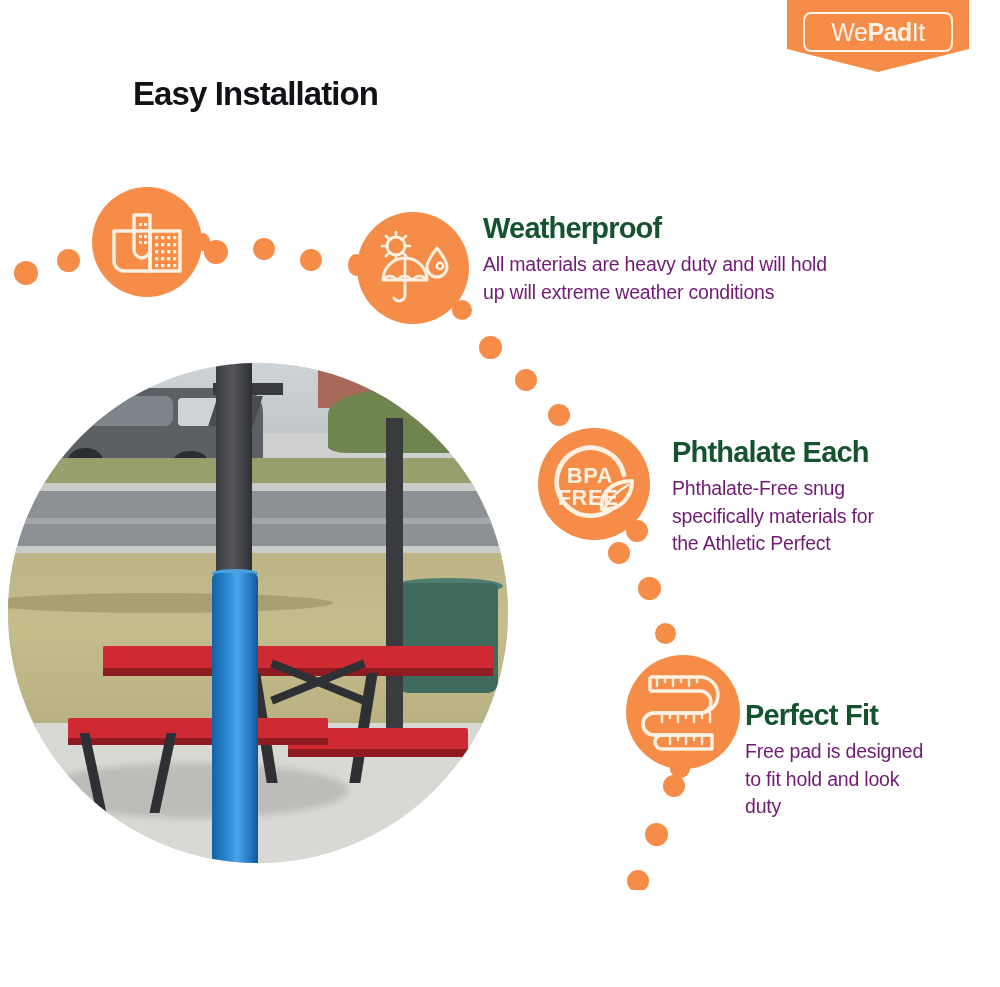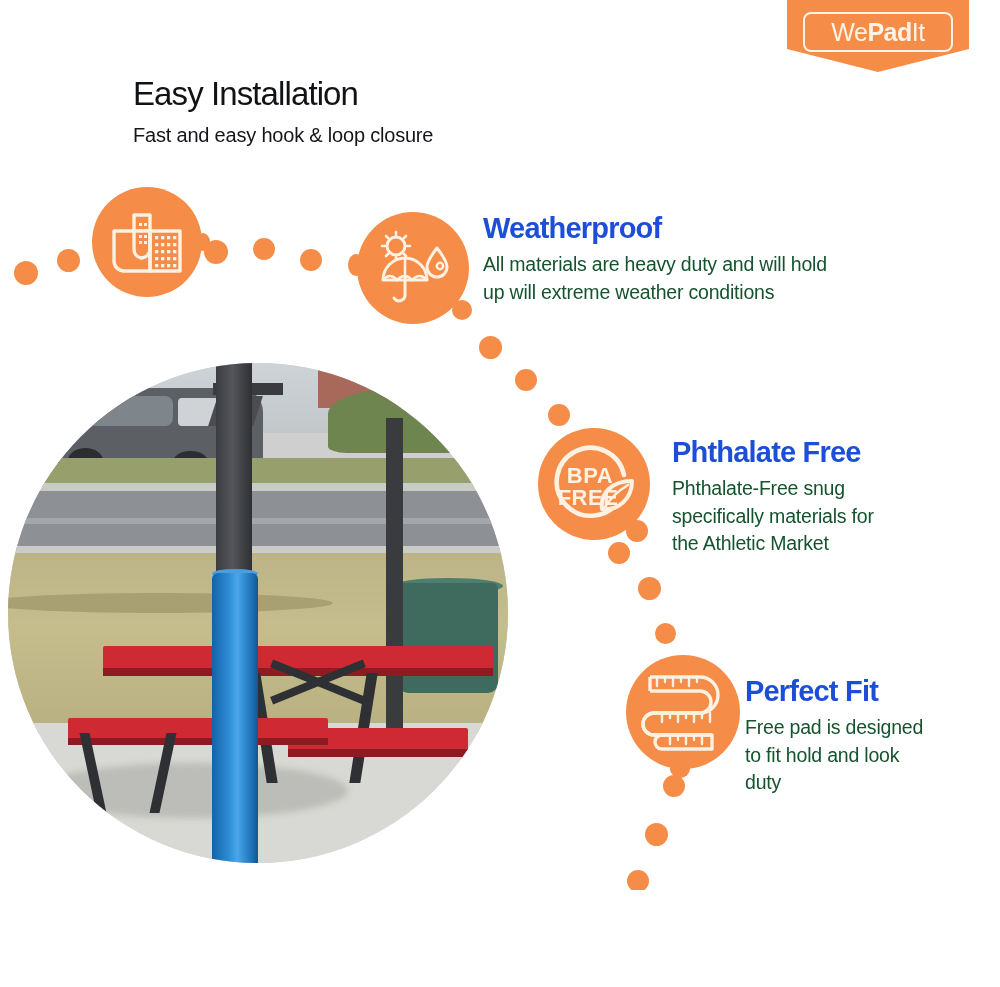--- a/index.html
+++ b/index.html
@@ -29,41 +29,41 @@
   }
   .logo-text{
     font-size:25px;letter-spacing:-0.5px;color:#FDF3E7;
     font-weight:400;line-height:1;white-space:nowrap;
   }
   .logo-text b{font-weight:800;}
 
   
   .head-block{position:absolute;left:133px;top:76px;width:560px;}
   .head-title{
-    font-size:33px;font-weight:400;color:#111216;letter-spacing:-0.9px;
+    font-size:33px;font-weight:700;color:#111216;letter-spacing:-0.9px;
     line-height:1.12;margin:0;
   }
   .head-sub{
     font-size:20px;font-weight:400;color:#15161a;letter-spacing:-0.2px;
     line-height:1.3;margin:9px 0 0 0;
   }
 
   
   .feat-title{
-    font-size:29px;font-weight:800;color:#1d4ed8;letter-spacing:-0.8px;
+    font-size:29px;font-weight:800;color:#14532d;letter-spacing:-0.8px;
     line-height:1.1;margin:0;
   }
   .feat-desc{
-    font-size:19.5px;font-weight:400;color:#14532d;letter-spacing:-0.2px;
+    font-size:19.5px;font-weight:400;color:#701a75;letter-spacing:-0.2px;
     line-height:1.42;margin:6px 0 0 0;
   }
 
   .f-weather{position:absolute;left:483px;top:213px;width:420px;}
   .f-phthalate{position:absolute;left:672px;top:437px;width:285px;}
-  .f-fit{position:absolute;left:745px;top:676px;width:235px;}
+  .f-fit{position:absolute;left:745px;top:700px;width:235px;}
 
   
   .icon-circle{
     position:absolute;border-radius:50%;background:#F58C48;
     display:flex;align-items:center;justify-content:center;
   }
   .ic-install{left:92px;top:187px;width:110px;height:110px;}
   .ic-weather{left:357px;top:212px;width:112px;height:112px;}
   .ic-bpa{left:538px;top:428px;width:112px;height:112px;}
   .ic-fit{left:626px;top:655px;width:114px;height:114px;}
@@ -149,21 +149,20 @@
 
   <div class="logo">
     <div class="logo-shield"></div>
     <div class="logo-box">
       <span class="logo-text"><span>We</span><b>Pad</b><span>It</span></span>
     </div>
   </div>
 
   <div class="head-block">
     <h1 class="head-title">Easy Installation</h1>
-    <p class="head-sub">Fast and easy hook &amp; loop closure</p>
   </div>
 
   <div class="dot" style="left:14px;top:261px;width:24px;height:24px;"></div>
   <div class="dot" style="left:57px;top:249px;width:23px;height:23px;"></div>
 
   <div class="dot" style="left:204px;top:240px;width:24px;height:24px;"></div>
   <div class="dot" style="left:253px;top:238px;width:22px;height:22px;"></div>
   <div class="dot" style="left:300px;top:249px;width:22px;height:22px;"></div>
 
   <div class="dot" style="left:479px;top:336px;width:23px;height:23px;"></div>
@@ -264,22 +263,22 @@
 
       <path d="M86 44 C86 62 72 74 56 72 C54 56 66 44 86 44 Z" fill="#F58C48" stroke="#FDF1E2" stroke-width="4" stroke-linejoin="round"></path>
       <path d="M82 48 C72 54 64 62 59 70" stroke="#FDF1E2" stroke-width="2.6" stroke-linecap="round" fill="none"></path>
 
       <text x="44" y="46" text-anchor="middle" fill="#FDF1E2" font-family="Liberation Sans, sans-serif" font-size="22" font-weight="700" letter-spacing="0.5">BPA</text>
       <text x="42" y="68" text-anchor="middle" fill="#FDF1E2" font-family="Liberation Sans, sans-serif" font-size="22" font-weight="700" letter-spacing="0.5">FREE</text>
     </svg>
   </div>
 
   <div class="f-phthalate">
-    <h2 class="feat-title">Phthalate Free</h2>
-    <p class="feat-desc"><span>Phthalate-Free snug</span><br><span>specifically materials for</span><br><span>the Athletic Market</span></p>
+    <h2 class="feat-title">Phthalate Each</h2>
+    <p class="feat-desc"><span>Phthalate-Free snug</span><br><span>specifically materials for</span><br><span>the Athletic Perfect</span></p>
   </div>
 
   <div class="nub" style="left:670px;top:760px;width:20px;height:18px;"></div>
   <div class="icon-circle ic-fit">
     <svg width="86" height="82" viewBox="0 0 86 82" fill="none">
 
       <path d="M10 20 H60 A11 11 0 0 1 60 42 H14 A11 11 0 0 0 14 64 H72" stroke="#FDF1E2" stroke-width="3.4" fill="none" stroke-linejoin="round"></path>
       <path d="M10 6 H60 A18 18 0 0 1 60 42 H14" stroke="#FDF1E2" stroke-width="3.4" fill="none" stroke-linejoin="round"></path>
       <path d="M14 42 A11 11 0 0 0 14 64" stroke="#FDF1E2" stroke-width="3.4" fill="none"></path>
       <path d="M14 64 H72 V78 H22" stroke="#FDF1E2" stroke-width="3.4" fill="none" stroke-linejoin="round"></path>

